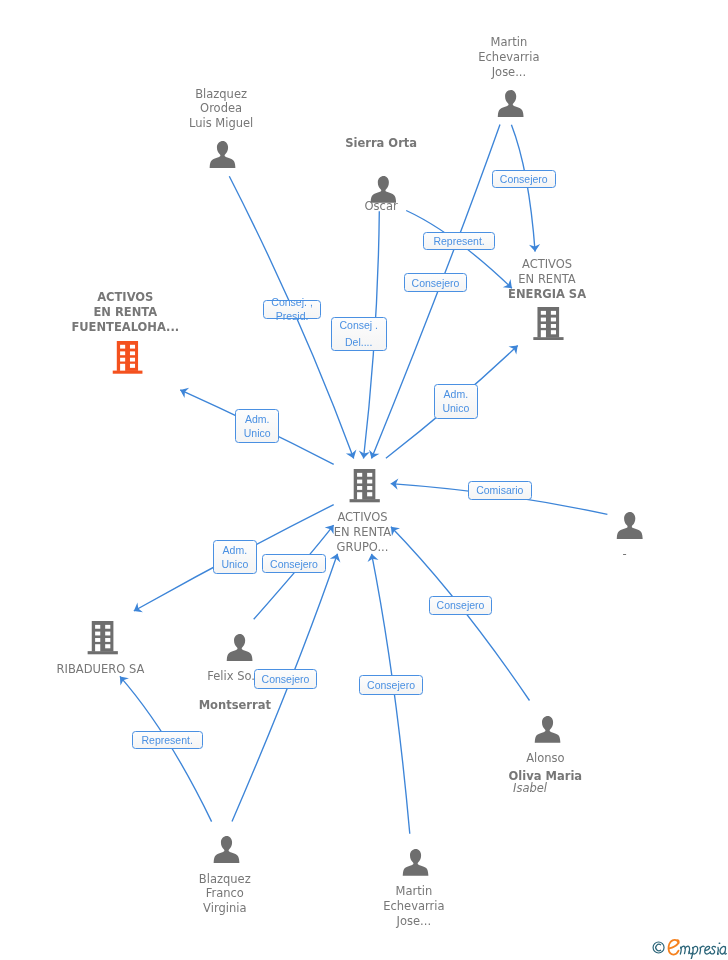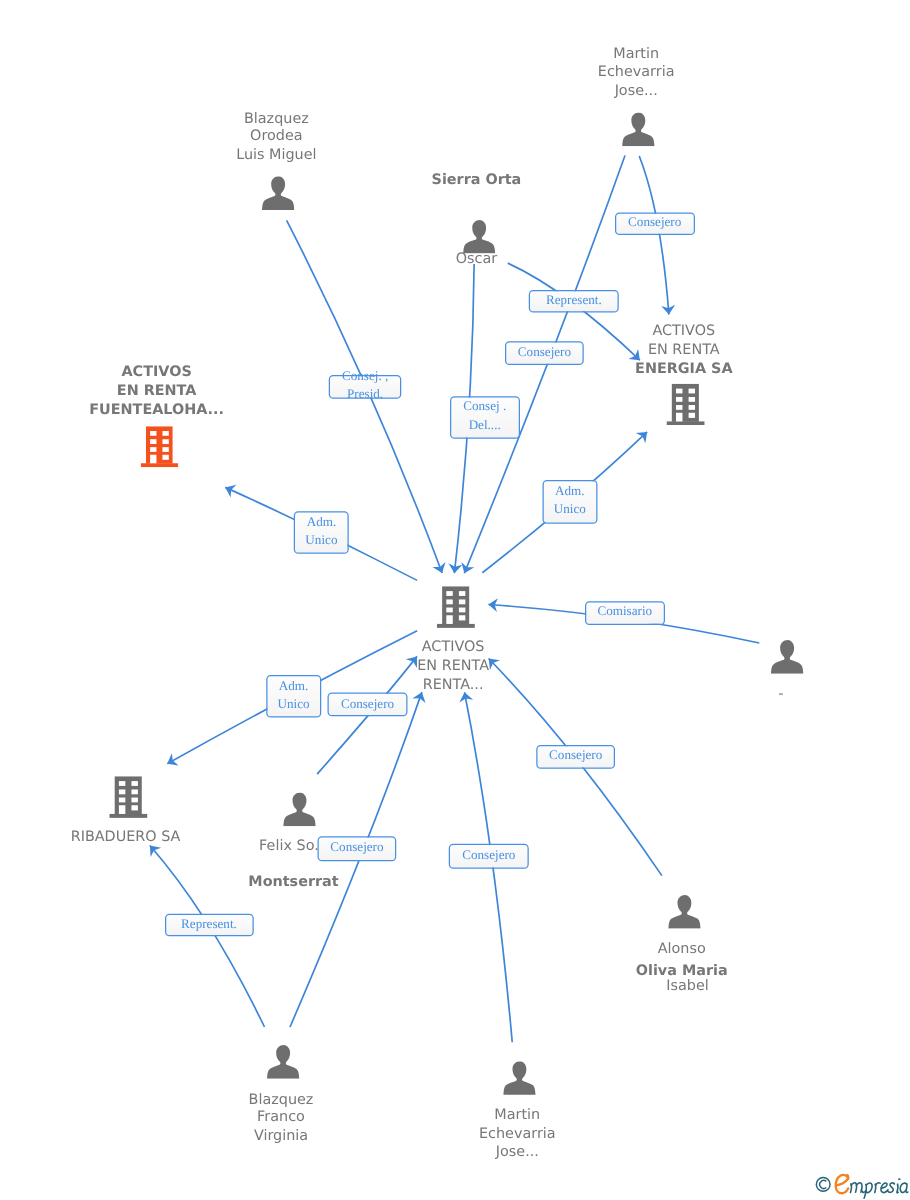--- a/index.html
+++ b/index.html
@@ -13,21 +13,21 @@
   .node-text{position:absolute;left:0;top:0;color:#777;font-size:11.5px;
              font-family:"DejaVu Sans",sans-serif;}
   .node-text .tl{position:absolute;white-space:nowrap;line-height:12px;
              transform:translateX(-50%);}
   .node-text.bold{font-weight:bold;}
   .elabel{position:absolute;box-sizing:border-box;border:1px solid #4a90e2;border-radius:3.5px;
     background:linear-gradient(180deg,#fdfdfd 0%,#f4f4f4 100%);
     color:#4a90e2;font-size:10.5px;font-family:"Liberation Sans",sans-serif;
     text-align:center;line-height:14.2px;
     display:flex;flex-direction:column;align-items:center;justify-content:center;}
-  .elabel span{display:block;white-space:nowrap;font-family:Liberation Serif, serif;}
+  .elabel span{display:block;white-space:nowrap;}
   #footer{position:absolute;right:-9px;bottom:1px;display:flex;align-items:flex-end;}
 </style>
 </head>
 <body>
 
 <div id="stage">
 <svg id="edges" viewBox="0 0 728 960">
 <path class="edge" d="M 229.3 176.3 Q 300.9 316.2 353.7 458.4" fill="none" stroke="#3d85d8" stroke-width="1.35"></path>
 <g transform="translate(353.7,458.4) rotate(69.62)">
         <path d="M 0 0 L -7.3 -5.6 L -5.1 0 L -7.3 5.6 Z" fill="#3d85d8"></path>
@@ -132,21 +132,21 @@
           <rect x="7.57" y="10.70" width="5.22" height="3.92" fill="#fff"></rect>
           <rect x="17.75" y="10.70" width="5.22" height="3.92" fill="#fff"></rect>
           <rect x="7.57" y="17.23" width="5.22" height="3.91" fill="#fff"></rect>
           <rect x="17.75" y="17.23" width="5.22" height="3.91" fill="#fff"></rect>
           <rect x="7.57" y="23.49" width="5.22" height="7.04" fill="#fff"></rect>
           <rect x="17.75" y="23.49" width="5.22" height="4.17" fill="#fff"></rect>
         </svg></div>
   <div class="node-text">
     <div class="tl" style="left:362.50px;top:511.40px;">ACTIVOS</div>
     <div class="tl" style="left:362.50px;top:526.20px;">EN RENTA</div>
-    <div class="tl" style="left:362.50px;top:541.00px;">RENTA...</div>
+    <div class="tl" style="left:362.50px;top:541.00px;">GRUPO...</div>
   </div>
 </div>
 <div class="node">
   <div class="node-icon" style="left:86.5px;top:621.1px;"><svg viewBox="0 0 30.6 34" width="31.5" height="33.6">
           <rect x="4.18" y="0" width="21.9" height="30.8" fill="#6e6e6e"></rect>
           <rect x="0" y="30.5" width="30.6" height="3.2" fill="#6e6e6e"></rect>
           <rect x="7.57" y="3.92" width="5.22" height="3.91" fill="#fff"></rect>
           <rect x="17.75" y="3.92" width="5.22" height="3.91" fill="#fff"></rect>
           <rect x="7.57" y="10.70" width="5.22" height="3.92" fill="#fff"></rect>
           <rect x="17.75" y="10.70" width="5.22" height="3.92" fill="#fff"></rect>
@@ -225,28 +225,28 @@
     <div class="tl" style="left:413.85px;top:914.60px;">Jose...</div>
   </div>
 </div>
 <div class="node">
   <div class="node-icon" style="left:533.6px;top:715.9px;"><svg viewBox="0 0 26 27" width="27.1" height="26.9">
           <path fill="#6e6e6e" d="M13.5 0C10.1 0 7.42 2.55 7.42 6.2c0 3.05 1.12 5.5 2.6 6.8 .6.53.86 1.02.86 1.62 0 .68-.4 1.06-1.28 1.35-2.9.95-6.0 2.0-7.25 3.2C1.0 20.3 .4 22.4 .22 25.6.17 26.3.15 26.6.15 26.9h25.7c0-.3-.02-.6-.07-1.3-.18-3.2-.78-5.3-2.13-6.43-1.25-1.2-4.35-2.25-7.25-3.2-.88-.29-1.28-.67-1.28-1.35 0-.6.26-1.09.86-1.62 1.48-1.3 2.6-3.75 2.6-6.8C18.58 2.55 15.9 0 13.5 0z"></path>
         </svg></div>
   <div class="node-text">
     <div class="tl" style="left:545.35px;top:751.90px;">Alonso</div>
     <div class="tl" style="left:545.35px;top:770px;font-weight:bold;">Oliva Maria</div>
-    <div class="tl" style="left:550px;top:781.50px;">Isabel</div>
+    <div class="tl" style="left:530px;top:781.50px;font-style:italic;">Isabel</div>
   </div>
 </div>
 <div class="elabel" style="left:262.7px;top:299.6px;width:58.8px;height:19px;">
       <span>Consej. ,</span>
       <span>Presid.</span>
     </div>
-<div class="elabel" style="left:360px;top:316.5px;width:55.5px;height:34.1px;">
+<div class="elabel" style="left:331px;top:316.5px;width:55.5px;height:34.1px;justify-content:space-between;">
       <span>Consej .</span>
       <span>Del....</span>
     </div>
 <div class="elabel" style="left:491.6px;top:169.6px;width:64.3px;height:18.7px;">
       <span>Consejero</span>
     </div>
 <div class="elabel" style="left:423.2px;top:231.8px;width:71.8px;height:18.1px;">
       <span>Represent.</span>
     </div>
 <div class="elabel" style="left:403.6px;top:273.3px;width:63.9px;height:18.8px;">

